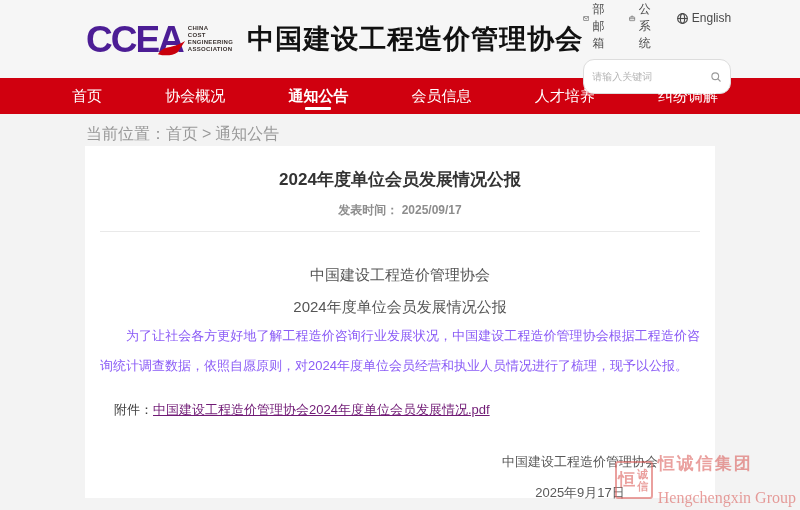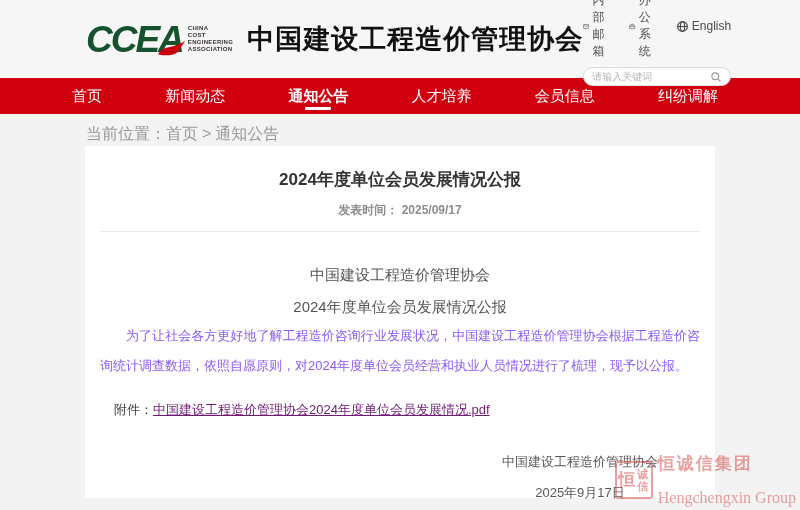--- a/index.html
+++ b/index.html
@@ -14,38 +14,38 @@
   
   .site-header {
     height:78px; background:#f6f6f6;
     display:flex; align-items:center;
     padding:0 88px 0 86px;
   }
   .logo-group { display:flex; align-items:center; }
   .logo-acronym {
     position:relative;
     font-size:37px; font-weight:bold; letter-spacing:-2px;
-    color:#14532d; line-height:1;font-style:italic;
+    color:#4c1d95; line-height:1;
   }
   .logo-swoosh { position:absolute; right:-4px; bottom:2px; width:30px; height:15px; }
   .logo-sub {
     margin-left:5px; display:flex; flex-direction:column; justify-content:center;
     font-size:6px; line-height:7px; font-weight:bold; color:#3a3230; letter-spacing:.3px;
   }
   .site-title {
     margin-left:14px;
     font-size:27px; font-weight:bold; color:#111;
     letter-spacing:1px; white-space:nowrap;
   }
   .header-right { margin-left:auto; display:flex; flex-direction:column; align-items:flex-end; gap:7px; }
   .quick-links { display:flex; align-items:center; gap:14px; }
   .quick-link { display:flex; align-items:center; gap:3px; font-size:12px; color:#4a4a4a; cursor:pointer; text-decoration:none; }
   .quick-link svg { width:13px; height:13px; stroke:#4a4a4a; fill:none; stroke-width:1.4; }
   .search-box {
-    width:148px; height:19px; background:#fff;
+    width:148px; height:35px; background:#fff;
     border:1px solid #ddd; border-radius:11px;
     display:flex; align-items:center; padding:0 8px;
   }
   .search-box input {
     border:none; outline:none; flex:1; font-size:10px; color:#666;
     background:transparent; min-width:0;
   }
   .search-box input::placeholder { color:#b5b5b5; }
   .search-box svg { width:12px; height:12px; stroke:#9a9a9a; fill:none; stroke-width:1.5; }
 
@@ -162,24 +162,24 @@
           <circle cx="7" cy="7" r="4.5"></circle>
           <path d="M10.5 10.5 L14 14"></path>
         </svg>
     </div>
   </div>
 </header>
 
 <nav class="main-nav">
   <ul class="nav-list">
     <li class="nav-item">首页</li>
-    <li class="nav-item">新闻动态</li>
+    <li class="nav-item">协会概况</li>
     <li class="nav-item active">通知公告</li>
+    <li class="nav-item">会员信息</li>
     <li class="nav-item">人才培养</li>
-    <li class="nav-item">会员信息</li>
     <li class="nav-item">纠纷调解</li>
   </ul>
 </nav>
 
 <div class="breadcrumb">
   <span>当前位置：</span><a>首页</a><span class="sep">&gt;</span><a>通知公告</a>
 </div>
 
 <main class="card">
   <h1 class="article-title">2024年度单位会员发展情况公报</h1>

